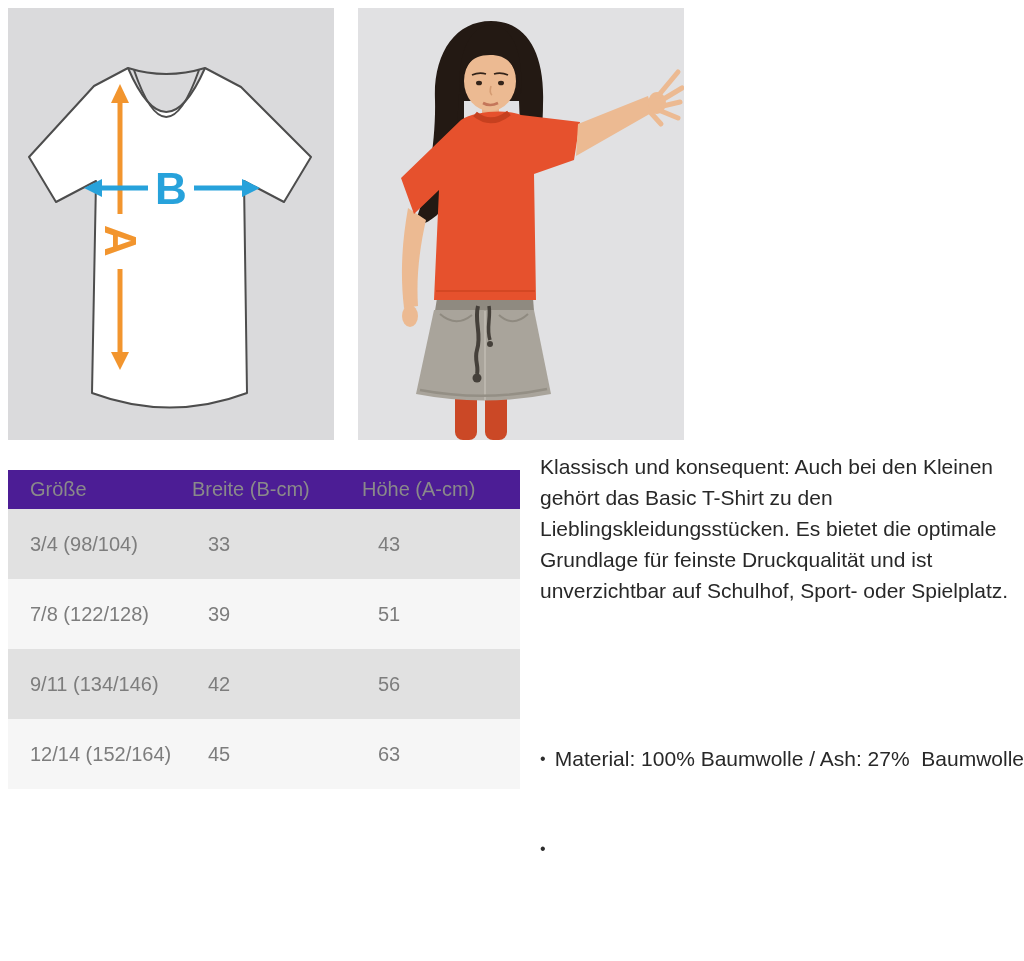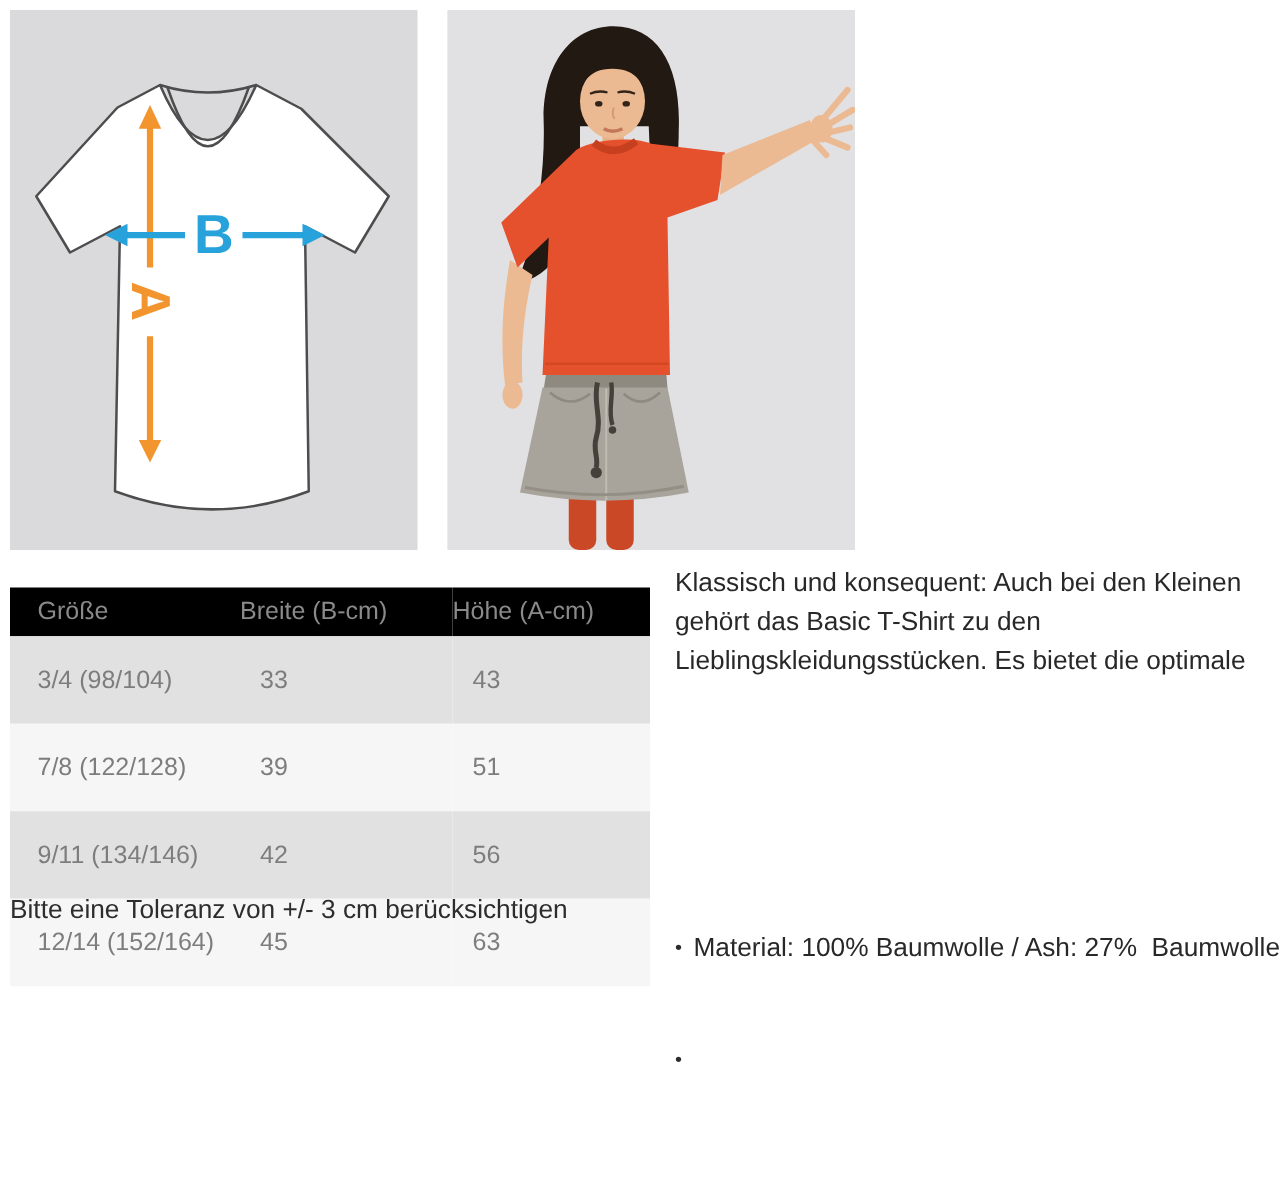--- a/index.html
+++ b/index.html
@@ -8,21 +8,21 @@
 
   
   .panel{position:absolute;top:8px;width:326px;height:432px;}
   .panel-left{left:8px;background:#dadadc;}
   .panel-right{left:358px;background:#e1e1e3;}
   .panel svg{display:block;width:100%;height:100%;}
 
   
   .size-table{position:absolute;left:8px;top:470px;width:512px;
               border-collapse:collapse;table-layout:fixed;font-size:20px;}
-  .size-table th{font-weight:400;color:#8a8a8a;background:#000000;
+  .size-table th{font-weight:400;color:#8a8a8a;background:#4c1d95;
                  text-align:left;height:39px;padding:0;}
   .size-table td{color:#7d7d7d;height:38px;padding:16px;}
   .size-table th:first-child,.size-table td:first-child{padding-left:22px;}
   .size-table tbody tr:nth-child(odd){background:#e1e1e1;}
   .size-table tbody tr:nth-child(even){background:#f6f6f6;}
 
   .tolerance{position:absolute;left:8px;top:716px;margin:0;
              font-size:21px;color:#2d2d2d;}
 
   
@@ -157,26 +157,27 @@
         <td>56</td>
       </tr>
       <tr>
         <td>12/14 (152/164)</td>
         <td>45</td>
         <td>63</td>
       </tr>
     </tbody>
   </table>
 
-  <p class="tolerance">Bitte eine Toleranz von +/- 3 cm berücksichtigen</p>
 
   <div class="desc">
     <span class="pline">Klassisch und konsequent: Auch bei den Kleinen</span>
     <span class="pline">gehört das Basic T-Shirt zu den</span>
     <span class="pline">Lieblingskleidungsstücken. Es bietet die optimale</span>
+    <span class="pline">Grundlage für feinste Druckqualität und ist</span>
+    <span class="pline">unverzichtbar auf Schulhof, Sport- oder Spielplatz.</span>
   </div>
 
   <div class="bullets">
     <div class="b-row">
       <span class="b-dot">•</span>
       <span class="b-text">Material: 100% Baumwolle / Ash: 27%  Baumwolle</span>
     </div>
     <div class="b-row">
       <span class="b-dot">•</span>
     </div>

